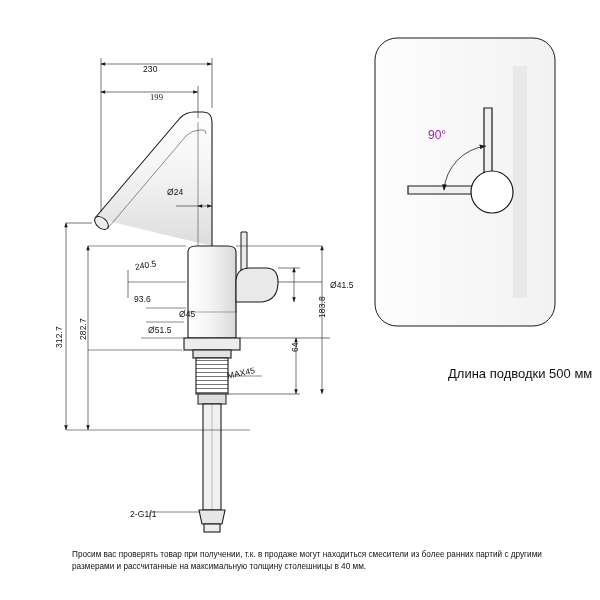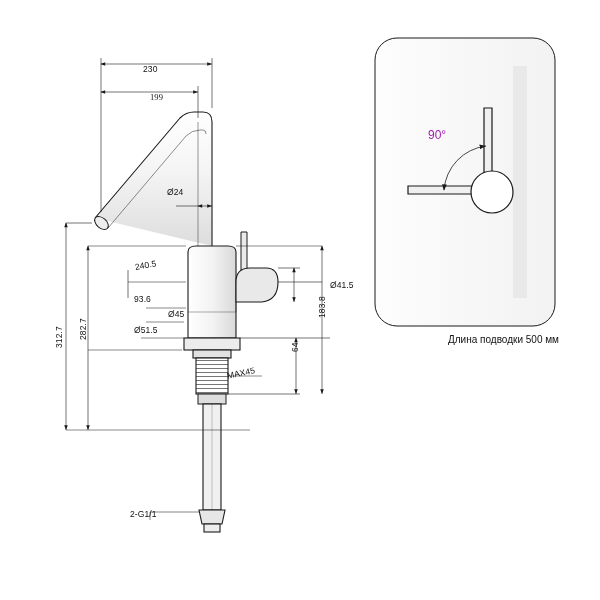--- a/index.html
+++ b/index.html
@@ -37,24 +37,25 @@
   }
   .rot90 { transform: rotate(-90deg); transform-origin: left top; }
   .angle-lbl {
     position: absolute;
     font-size: 12px;
     color: #a21caf;
     font-family: "Liberation Sans", sans-serif;
   }
   .caption {
     position: absolute;
-    font-size: 10px;
+    font-size: 13px;
     color: #111;
     font-family: "Liberation Sans", sans-serif;
     white-space: nowrap;
+    margin-top: 32px;
   }
   .footnote {
     position: absolute;
     left: 72px;
     top: 549px;
     width: 470px;
     font-size: 8.2px;
     line-height: 1.45;
     color: #111;
     font-family: "Liberation Sans", sans-serif;
@@ -195,27 +196,28 @@
 
   <div class="lbl" style="left:143px; top:64px;">230</div>
   <div class="lbl" style="left:150px; top:92px;font-family:Liberation Serif, serif;">199</div>
   <div class="lbl" style="left:167px; top:187px;">Ø24</div>
 
   <div class="lbl rot90" style="left:54px; top:348px;">312.7</div>
   <div class="lbl rot90" style="left:78px; top:340px;">282.7</div>
 
   <div class="lbl" style="left:134px; top:262px; transform:rotate(-10deg); transform-origin:left top;">240.5</div>
   <div class="lbl" style="left:134px; top:294px;">93.6</div>
-  <div class="lbl" style="left:136px; top:309px;padding-left:32px;">Ø45</div>
-  <div class="lbl" style="left:134px; top:325px;">Ø51.5</div>
+  <div class="lbl" style="left:147px; top:309px;padding-left:32px;">Ø45</div>
+  <div class="lbl" style="left:148px; top:325px;">Ø51.5</div>
 
   <div class="lbl" style="left:285px; top:280px;margin-left:45px;">Ø41.5</div>
   <div class="lbl rot90" style="left:317px; top:318px;">183.8</div>
   <div class="lbl rot90" style="left:290px; top:352px;">64</div>
 
   <div class="lbl" style="left:226px; top:371px; transform:rotate(-12deg); transform-origin:left top;">MAX45</div>
   <div class="lbl" style="left:130px; top:509px;">2-G1/1</div>
 
   <div class="angle-lbl" style="left:428px; top:128px;">90°</div>
   <div class="caption" style="left:448px; top:334px;">Длина подводки 500 мм</div>
 
+  <div class="footnote">Просим вас проверять товар при получении, т.к. в продаже могут находиться смесители из более ранних партий с другими размерами и рассчитанные на максимальную толщину столешницы в 40 мм.</div>
 
 </div>
 
 </body></html>

